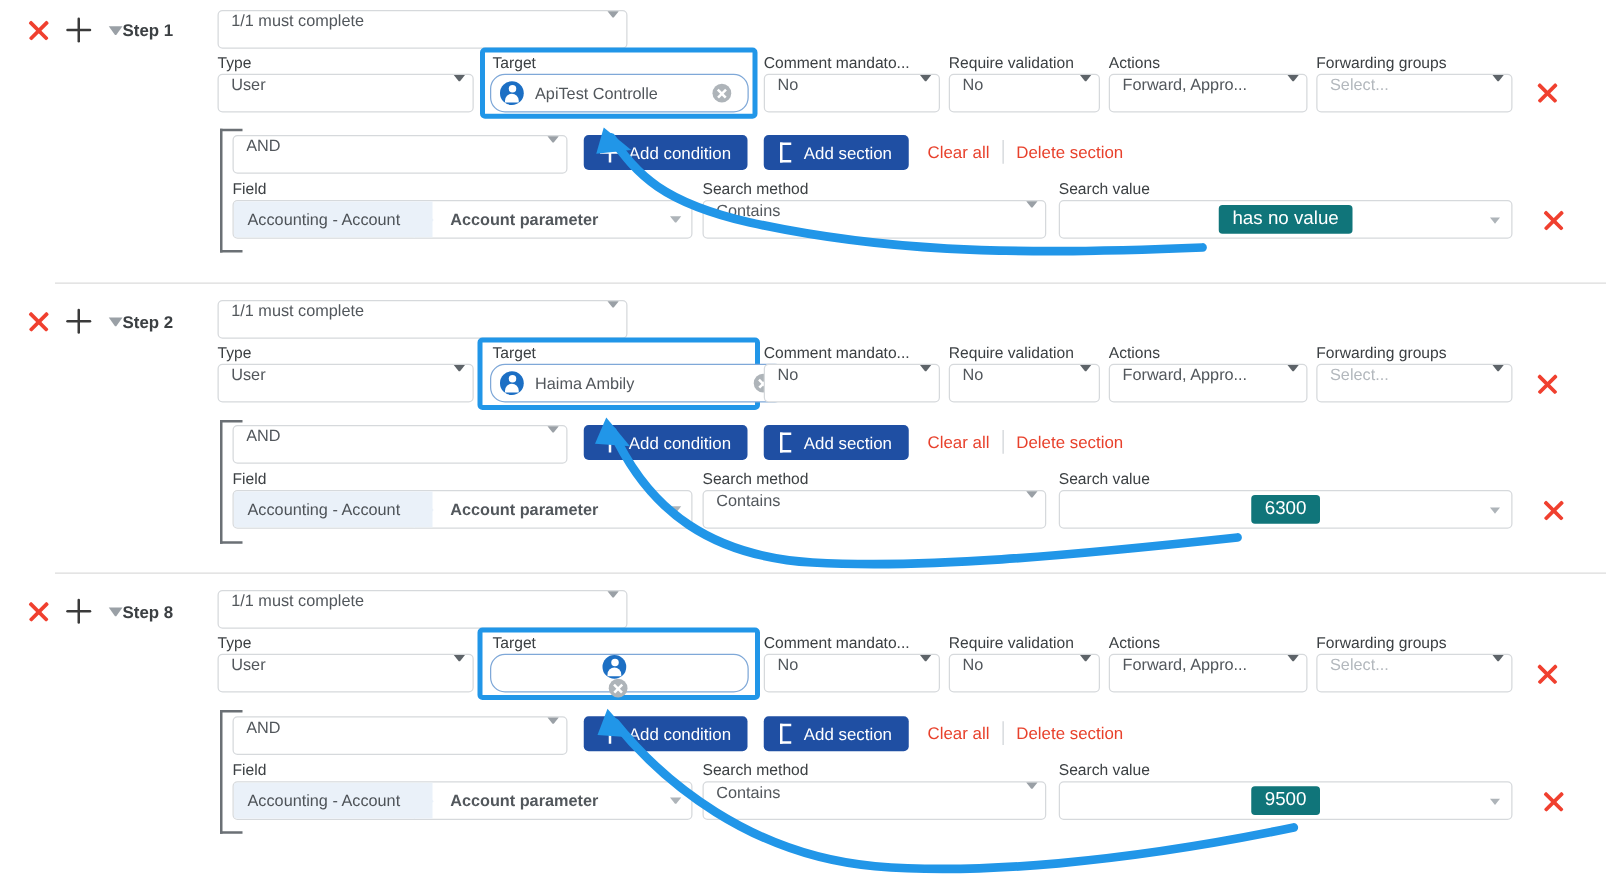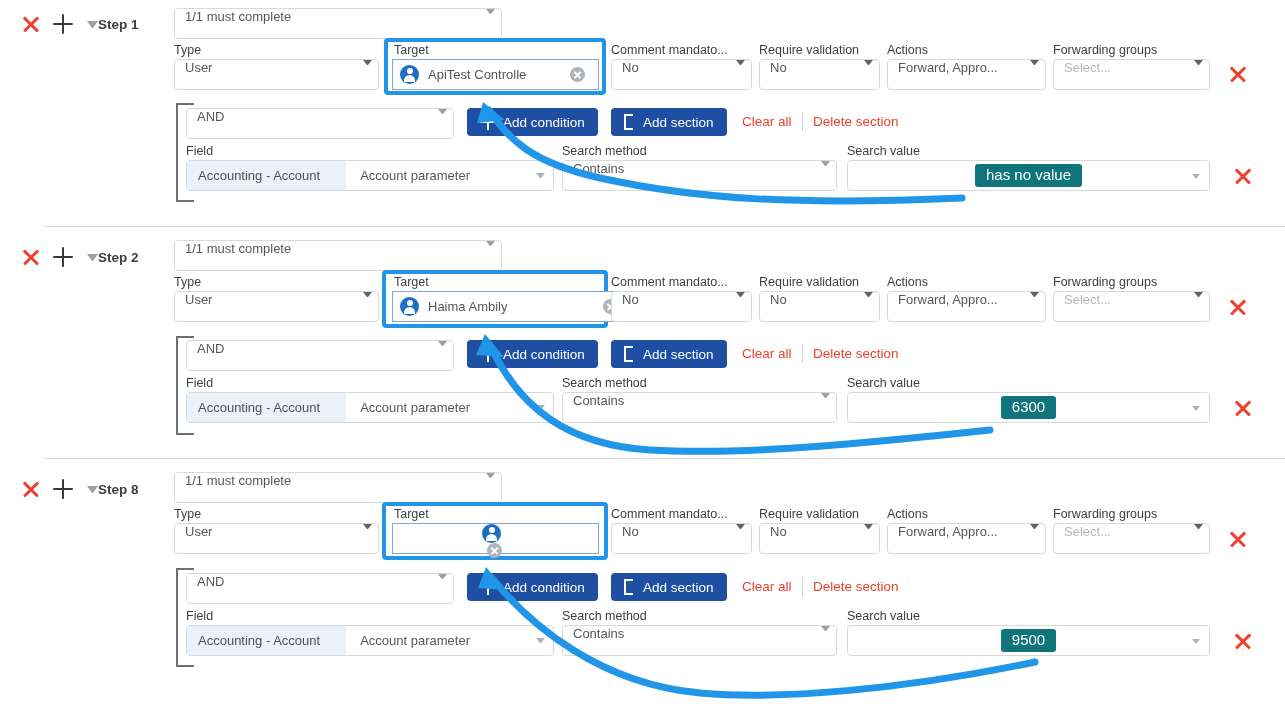--- a/index.html
+++ b/index.html
@@ -74,21 +74,21 @@
   .fld-label {
     position: absolute; font-size: 12.5px; color: #3c4043; white-space: nowrap;
   }
 
   
   .hl-box {
     position: absolute; border: 4px solid #2196e8; border-radius: 4px;
     background: transparent; pointer-events: none;
   }
   .target-sel {
-    position: absolute; height: 31px; border: 1px solid #7fa8d8; border-radius: 0;
+    position: absolute; height: 31px; border: 1px solid #7fa8d8; border-radius: 12px;
     background: #fff; display: flex; align-items: center; padding: 0 6px 0 7px;
     font-size: 13px; color: #52575c; cursor: pointer;
   }
   .avatar {
     flex: 0 0 19px; width: 19px; height: 19px; border-radius: 50%;
     background: #1c6fc4; position: relative; margin-right: 9px;
   }
   .avatar::before {
     content: ""; position: absolute; left: 6.5px; top: 3.3px;
     width: 6px; height: 6px; border-radius: 50%; background: #fff;
@@ -153,21 +153,21 @@
     padding: 0 26px 0 11px; background: #eaf1f9; color: #4e5358; white-space: nowrap;
   }
   .fieldpill .part1::after {
     content: ""; position: absolute; right: -1px; top: 0;
     width: 0; height: 0;
     border-top: 15.5px solid transparent;
     border-bottom: 15.5px solid transparent;
     border-left: 16px solid #eaf1f9;
   }
   .fieldpill .part2 {
-    flex: 1 1 auto; padding-left: 14px; white-space: nowrap; overflow: hidden;
+    flex: 1 1 auto; padding-left: 14px; white-space: nowrap; overflow: hidden; font-weight: bold;
   }
   .fieldpill .dd {
     width: 0; height: 0; flex: 0 0 9px; margin-right: 8px;
     border-left: 4.5px solid transparent; border-right: 4.5px solid transparent;
     border-top: 5.5px solid #aeb4b9;
   }
 
   
   .svalue {
     position: absolute; height: 31px; border: 1px solid #d6d9dc; border-radius: 4px;

